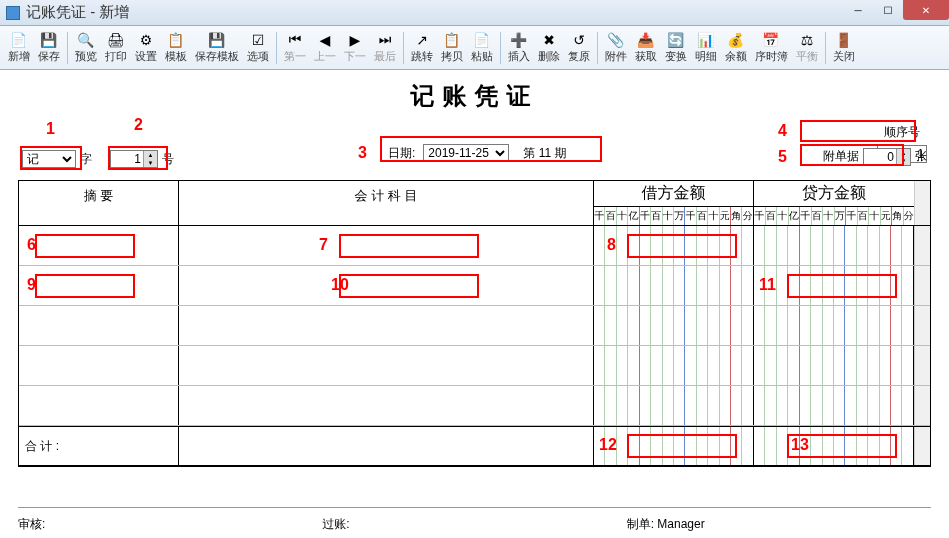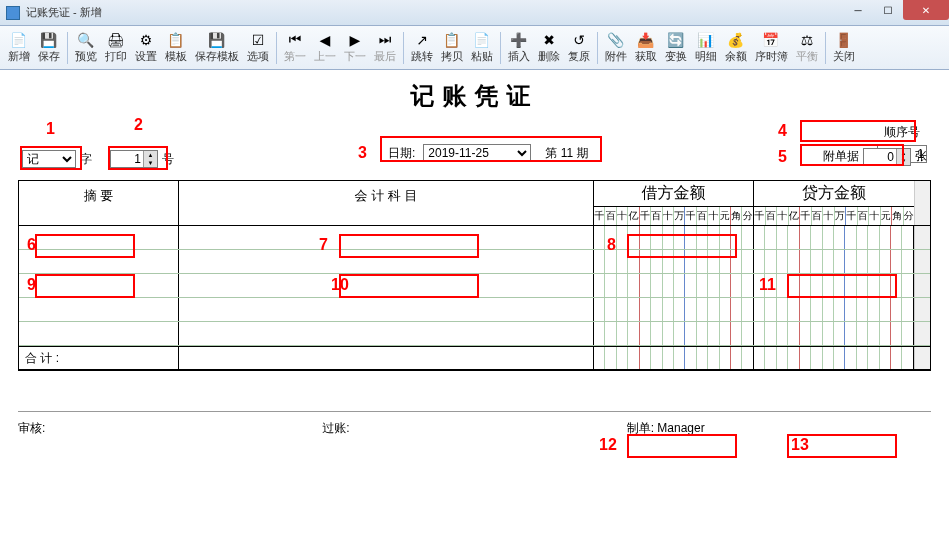--- a/index.html
+++ b/index.html
@@ -1,21 +1,21 @@
 <!DOCTYPE html>
 <html><head>
 <meta charset="utf-8">
 <style>
 * { box-sizing: border-box; margin: 0; padding: 0; }
 body { font-family: "Microsoft YaHei", SimSun, sans-serif; font-size: 12px; background: #fff; width: 949px; height: 538px; overflow: hidden; }
 
 
 .titlebar { height: 26px; background: linear-gradient(#e8eff7, #d4e2f0); border-bottom: 1px solid #9aafcc; display: flex; align-items: center; padding-left: 6px; position: relative; }
 .titlebar-icon { width: 14px; height: 14px; background: #4a90d9; border: 1px solid #2c6aa0; margin-right: 6px; }
-.titlebar-text { font-size: 11px; color: #333; }
+.titlebar-text { font-size: 15px; color: #333; }
 .titlebar-btns { position: absolute; right: 0; top: 0; display: flex; }
 .tb-btn { width: 30px; height: 20px; display: flex; align-items: center; justify-content: center; font-size: 10px; }
 .tb-close { width: 46px; background: #c75050; color: #fff; border-radius: 0 0 3px 3px; }
 
 
 .toolbar { height: 44px; background: linear-gradient(#f7fafd, #e8eff7); border-bottom: 1px solid #9aafcc; display: flex; align-items: center; padding: 2px 4px; gap: 0; }
 .tool-item { display: flex; flex-direction: column; align-items: center; justify-content: center; padding: 2px 4px; cursor: pointer; min-width: 28px; }
 .tool-icon { width: 16px; height: 16px; display: flex; align-items: center; justify-content: center; font-size: 14px; }
 .tool-label { font-size: 11px; color: #333; margin-top: 1px; white-space: nowrap; }
 .tool-item.disabled .tool-label { color: #999; }
@@ -46,21 +46,21 @@
 .head-cell { text-align: center; padding: 6px 0; font-size: 13px; }
 .money-head { display: flex; flex-direction: column; }
 .money-title { text-align: center; padding: 2px 0; border-bottom: 1px solid #000; font-size: 16px; }
 .money-units { display: flex; height: 18px; }
 .unit { flex: 1; text-align: center; font-size: 10px; border-right: 1px solid #b0d0b0; display: flex; align-items: center; justify-content: center; }
 .unit:last-child { border-right: none; }
 .unit.b-red { border-right: 1px solid #cc6666; }
 .unit.b-blue { border-right: 1px solid #6688cc; }
 
 .ledger-body { position: relative; }
-.ledger-row { display: flex; height: 24px; border-bottom: 1px solid #aac8aa; }
+.ledger-row { display: flex; height: 40px; border-bottom: 1px solid #aac8aa; }
 .ledger-row.total { border-top: 1px solid #000; border-bottom: 1px solid #000; }
 .cell { border-right: 1px solid #000; display: flex; align-items: center; padding: 0 6px; }
 .cell.summary { width: 160px; }
 .cell.subject { flex: 1; }
 .cell.money { width: 160px; padding: 0; }
 .cell.money:last-child { border-right: none; }
 .money-grid { display: flex; width: 100%; height: 100%; }
 .money-grid .mu { flex: 1; border-right: 1px solid #b0d0b0; }
 .money-grid .mu.b-red { border-right: 1px solid #cc6666; }
 .money-grid .mu.b-blue { border-right: 1px solid #6688cc; }
@@ -214,21 +214,21 @@
         <span class="spinner-btns">
             <span>▲</span>
             <span>▼</span>
           </span>
       </span>
       <span>号</span>
     </div>
 
     <div style="position:absolute; left:370px; top:24px; display:flex; align-items:center; gap:8px;">
       <span>日期:</span>
-      <select class="field-select" style="width:108px;">
+      <select class="field-select" style="width:86px;">
         <option>2019-11-25</option>
       </select>
       <span style="margin-left:6px;">
         <span>第</span>
         <span>11</span>
         <span>期</span>
       </span>
     </div>
 
     <div style="position:absolute; right:4px; top:4px; display:flex; align-items:center; gap:4px;flex-direction:column;">

